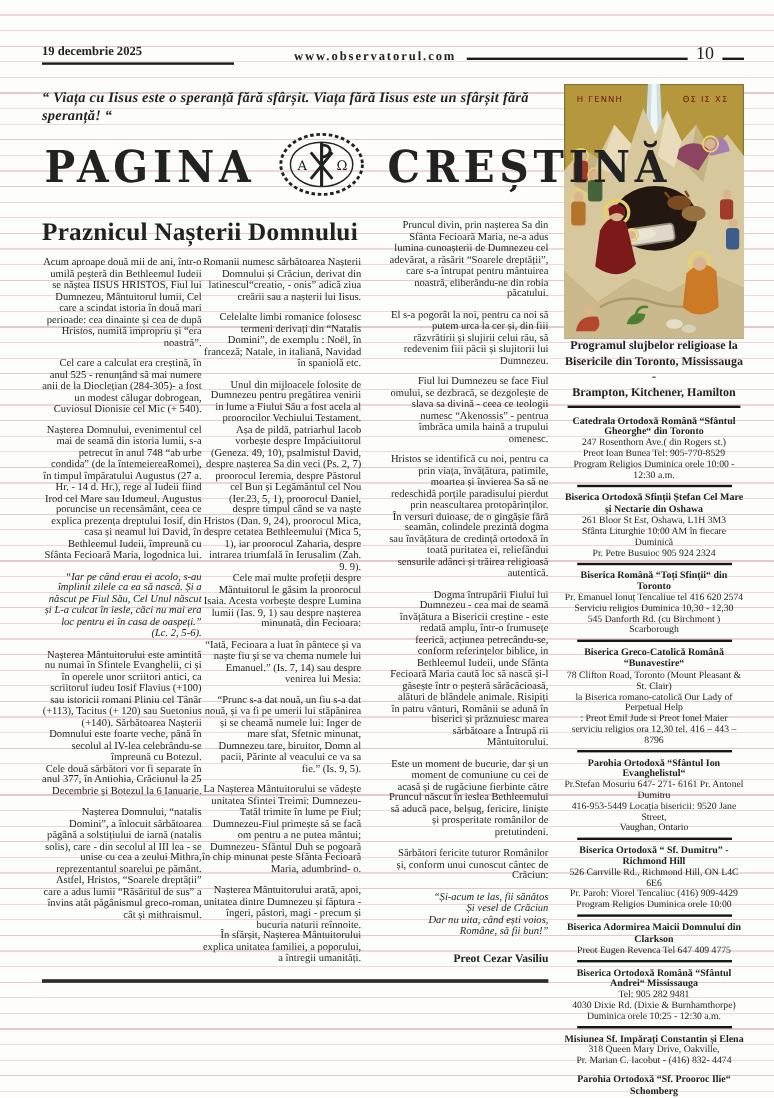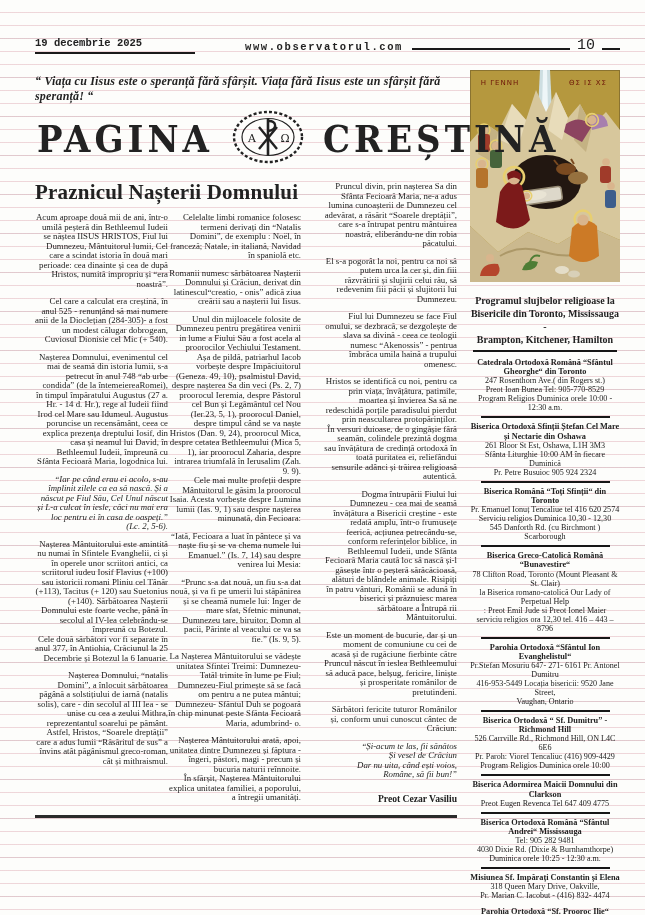--- a/index.html
+++ b/index.html
@@ -8,21 +8,21 @@
     background-color:#fdfdfb;
     background-image:
       repeating-linear-gradient(to bottom, transparent 0px, transparent 12px, rgba(205,125,140,0.30) 12px, rgba(205,125,140,0.30) 13px),
       repeating-linear-gradient(to bottom, transparent 0px, transparent 38px, rgba(150,150,160,0.18) 38px, rgba(150,150,160,0.18) 39px);
     font-family:"Liberation Serif", serif;
     color:#222;
     box-sizing:border-box;
     padding:36px 25px 0 35px;
   }
   
-  .header{display:flex;align-items:flex-end;height:18px;font-family:Liberation Mono, monospace;}
+  .header{display:flex;align-items:flex-end;height:18px;}
   .date{font-weight:700;font-size:10.5px;width:160px;border-bottom:2.2px solid #1a1a1a;padding-bottom:3px;white-space:nowrap;}
   .hgap{width:50px;}
   .site{font-weight:700;font-size:10.5px;letter-spacing:1.6px;padding-bottom:1px;white-space:nowrap;}
   .hrule{height:2.2px;background:#1a1a1a;margin-bottom:4px;}
   .hrule.long{flex:1;margin-left:9px;margin-right:7px;}
   .hrule.short{width:18px;margin-left:7px;}
   .pagenum{font-size:15px;padding-bottom:0px;}
   
   .body-flex{display:flex;margin-top:16px;gap:13px;}
   .left-region{width:422px;flex:none;}
@@ -36,21 +36,21 @@
   .art-left{width:278px;flex:none;}
   .art-title{font-size:21px;font-weight:700;margin:0 0 8px 0;letter-spacing:.2px;white-space:nowrap;}
   .cols2{display:flex;}
   .col{width:133px;flex:none;font-size:8.8px;line-height:9.5px;text-align:right;}
   .col3{margin-top:2px;}
   .para{margin:0 0 8px 0;white-space:pre-line;}
   .para.italic{font-style:italic;}
   .para.author{font-weight:700;font-size:9.6px;margin-top:14px;}
   .thick-rule{height:2.5px;background:#2b2b2b;margin-top:4px;width:100%;}
   
-  .icon-wrap{width:158px;height:212px;margin-bottom:12px;}
+  .icon-wrap{width:158px;height:212px;}
   .prog-title{font-size:10px;font-weight:700;text-align:center;line-height:1.3;}
   .prog-title-rule{height:2px;background:#161616;width:96%;margin:4px auto 6px auto;}
   .church{text-align:center;font-size:8.1px;line-height:9px;margin:1px 0;}
   .church-name{font-weight:700;font-size:8.3px;line-height:9.2px;}
   .church-line{line-height:9px;}
   .sep{height:2px;background:#161616;width:86%;margin:4px auto 4px auto;}
   .nosep{height:5px;}
 </style>
 </head>
 <body>
@@ -95,22 +95,22 @@
                 <p class="para">Acum aproape două mii de ani, într-o umilă peșteră din Bethleemul Iudeii se năștea IISUS HRISTOS, Fiul lui Dumnezeu, Mântuitorul lumii, Cel care a scindat istoria în două mari perioade: cea dinainte și cea de după Hristos, numită impropriu și “era noastră”.</p>
                 <p class="para">Cel care a calculat era creștină, în anul 525 - renunțând să mai numere anii de la Dioclețian (284-305)- a fost un modest călugar dobrogean, Cuviosul Dionisie cel Mic (+ 540).</p>
                 <p class="para">Nașterea Domnului, evenimentul cel mai de seamă din istoria lumii, s-a petrecut în anul 748 “ab urbe condida” (de la întemeiereaRomei), în timpul împăratului Augustus (27 a. Hr. - 14 d. Hr.), rege al Iudeii fiind Irod cel Mare sau Idumeul. Augustus poruncise un recensământ, ceea ce explica prezența dreptului Iosif, din casa și neamul lui David, în Bethleemul Iudeii, împreună cu Sfânta Fecioară Maria, logodnica lui.</p>
                 <p class="para italic">“Iar pe când erau ei acolo, s-au împlinit zilele ca ea să nască. Și a născut pe Fiul Său, Cel Unul născut și L-a culcat în iesle, căci nu mai era loc pentru ei în casa de oaspeți.” (Lc. 2, 5-6).</p>
                 <p class="para">Nașterea Mântuitorului este amintită nu numai în Sfintele Evanghelii, ci și în operele unor scriitori antici, ca scriitorul iudeu Iosif Flavius (+100) sau istoricii romani Pliniu cel Tânăr (+113), Tacitus (+ 120) sau Suetonius (+140). Sărbătoarea Nașterii Domnului este foarte veche, până în secolul al IV-lea celebrându-se împreună cu Botezul.
 Cele două sărbători vor fi separate în anul 377, în Antiohia, Crăciunul la 25 Decembrie și Botezul la 6 Ianuarie.</p>
                 <p class="para">Nașterea Domnului, “natalis Domini”, a înlocuit sărbătoarea păgână a solstițiului de iarnă (natalis solis), care - din secolul al III lea - se unise cu cea a zeului Mithra, reprezentantul soarelui pe pământ.
 Astfel, Hristos, “Soarele dreptății” care a adus lumii “Răsăritul de sus” a învins atât păgânismul greco-roman, cât și mithraismul.</p>
               </div>
             <div class="col">
+                <p class="para">Romanii numesc sărbătoarea Nașterii Domnului și Crăciun, derivat din latinescul“creatio, - onis” adică ziua creării sau a nașterii lui Iisus.</p>
                 <p class="para">Celelalte limbi romanice folosesc termeni derivați din “Natalis Domini”, de exemplu : Noël, în franceză; Natale, in italiană, Navidad în spaniolă etc.</p>
-                <p class="para">Romanii numesc sărbătoarea Nașterii Domnului și Crăciun, derivat din latinescul“creatio, - onis” adică ziua creării sau a nașterii lui Iisus.</p>
                 <p class="para">Unul din mijloacele folosite de Dumnezeu pentru pregătirea venirii in lume a Fiului Său a fost acela al proorocilor Vechiului Testament.
 Așa de pildă, patriarhul Iacob vorbește despre Impăciuitorul (Geneza. 49, 10), psalmistul David, despre nașterea Sa din veci (Ps. 2, 7) proorocul Ieremia, despre Păstorul cel Bun și Legămăntul cel Nou (Ier.23, 5, 1), proorocul Daniel, despre timpul când se va naște Hristos (Dan. 9, 24), proorocul Mica, despre cetatea Bethleemului (Mica 5, 1), iar proorocul Zaharia, despre intrarea triumfală în Ierusalim (Zah. 9. 9).
 Cele mai multe profeții despre Mântuitorul le găsim la proorocul Isaia. Acesta vorbește despre Lumina lumii (Ias. 9, 1) sau despre nașterea minunată, din Fecioara:</p>
                 <p class="para">“Iată, Fecioara a luat în pântece și va naște fiu și se va chema numele lui Emanuel.” (Is. 7, 14) sau despre venirea lui Mesia:</p>
                 <p class="para">“Prunc s-a dat nouă, un fiu s-a dat nouă, și va fi pe umerii lui stăpănirea și se cheamă numele lui: Inger de mare sfat, Sfetnic minunat, Dumnezeu tare, biruitor, Domn al pacii, Părinte al veacului ce va sa fie.” (Is. 9, 5).</p>
                 <p class="para">La Nașterea Mântuitorului se vădește unitatea Sfintei Treimi: Dumnezeu-Tatăl trimite în lume pe Fiul; Dumnezeu-Fiul primește să se facă om pentru a ne putea mântui; Dumnezeu- Sfăntul Duh se pogoară în chip minunat peste Sfănta Fecioară Maria, adumbrind- o.</p>
                 <p class="para">Nașterea Mântuitorului arată, apoi, unitatea dintre Dumnezeu și făptura - îngeri, păstori, magi - precum și bucuria naturii reînnoite.
 În sfărșit, Nașterea Mântuitorului explica unitatea familiei, a poporului, a întregii umanități.</p>
               </div>
           </div>

